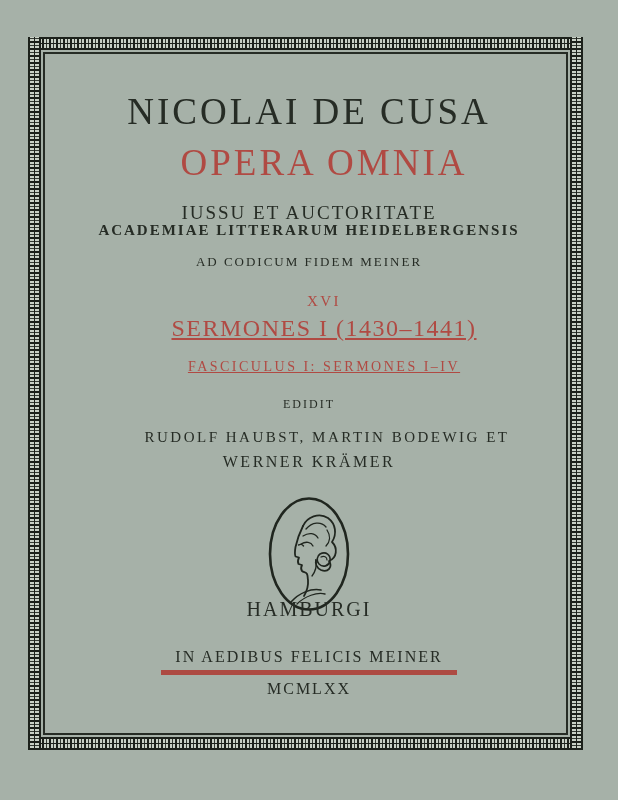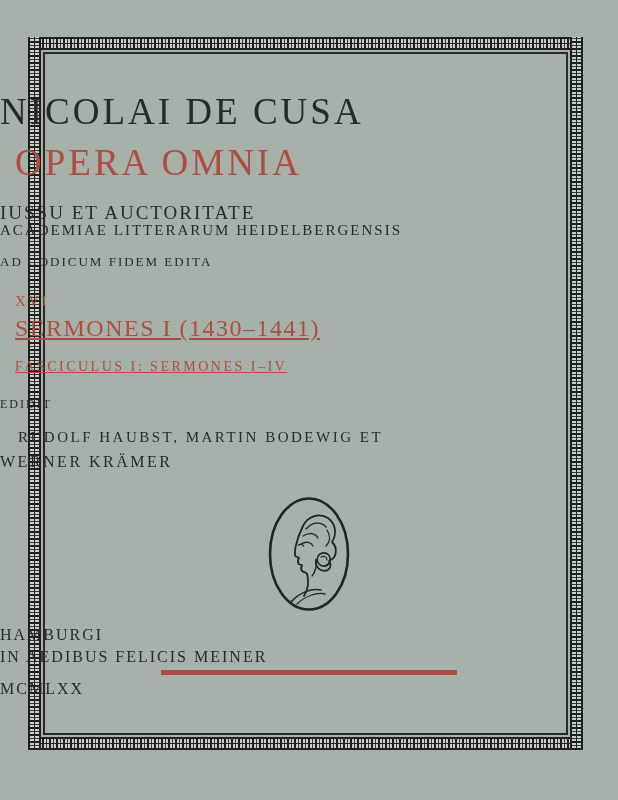--- a/index.html
+++ b/index.html
@@ -55,37 +55,38 @@
     position: absolute;
     top: 52px; left: 43px; right: 50px; bottom: 65px;
     border: 2px solid #262c25;
   }
 
   
   .line {
     position: absolute;
     left: 0;
     width: 100%;
+    text-align: center;
     color: #262c25;
     white-space: nowrap;
   }
   .red { color: #b04a43; padding-left: 15px; }
 
   .author      { top: 90px;  font-size: 37px; letter-spacing: 3px; }
   .work        { top: 141px; font-size: 37px; letter-spacing: 3px; }
   .iussu       { top: 202px; font-size: 19px; letter-spacing: 2px; }
-  .academiae   { top: 222px; font-size: 15px; letter-spacing: 2px; }
+  .academiae   { top: 222px; font-size: 15px; letter-spacing: 2px; font-weight: bold; }
   .adcodicum   { top: 254px; font-size: 13px; letter-spacing: 2px; }
   .volnum      { top: 293px; font-size: 15px; letter-spacing: 2.5px; }
   .voltitle    { top: 315px; font-size: 24px; letter-spacing: 1.5px; text-decoration: underline; }
   .fasciculus  { top: 359px; font-size: 14px; letter-spacing: 2.5px; text-decoration: underline; }
   .edidit      { top: 397px; font-size: 12px; letter-spacing: 2px; }
   .editors1    { top: 429px; font-size: 15px; letter-spacing: 2.5px; margin-left: 18px; }
   .editors2    { top: 453px; font-size: 16px; letter-spacing: 2.5px; }
-  .hamburgi    { top: 626px; font-size: 16px; letter-spacing: 2px; }
+  .hamburgi    { top: 598px; font-size: 20px; letter-spacing: 2px; }
   .aedibus     { top: 648px; font-size: 16px; letter-spacing: 2px; }
   .year        { top: 680px; font-size: 16px; letter-spacing: 2px; }
 
   .red-rule {
     position: absolute;
     top: 670px;
     left: 50%;
     transform: translateX(-50%);
     width: 296px;
     height: 5px;
@@ -111,21 +112,21 @@
   <div class="band h bottom"></div>
   <div class="band v left"></div>
   <div class="band v right"></div>
   <div class="inner-rule"></div>
 
   <div class="line author">NICOLAI DE CUSA</div>
   <div class="line work red">OPERA OMNIA</div>
 
   <div class="line iussu">IUSSU ET AUCTORITATE</div>
   <div class="line academiae">ACADEMIAE LITTERARUM HEIDELBERGENSIS</div>
-  <div class="line adcodicum">AD CODICUM FIDEM EDITA</div>
+  <div class="line adcodicum">AD CODICUM FIDEM MEINER</div>
 
   <div class="line volnum red">XVI</div>
   <div class="line voltitle red">SERMONES I (1430–1441)</div>
   <div class="line fasciculus red">FASCICULUS I: SERMONES I–IV</div>
 
   <div class="line edidit">EDIDIT</div>
   <div class="line editors1">RUDOLF HAUBST, MARTIN BODEWIG ET</div>
   <div class="line editors2">WERNER KRÄMER</div>
 
   <div class="emblem">

